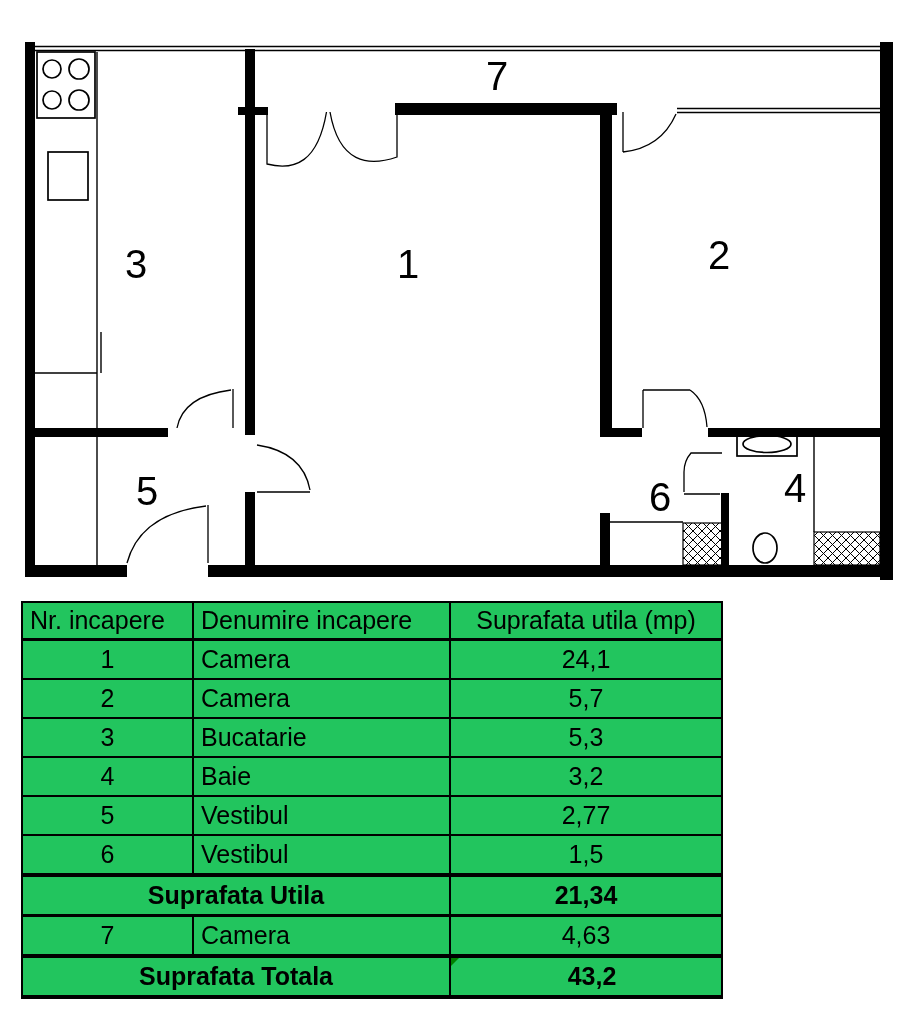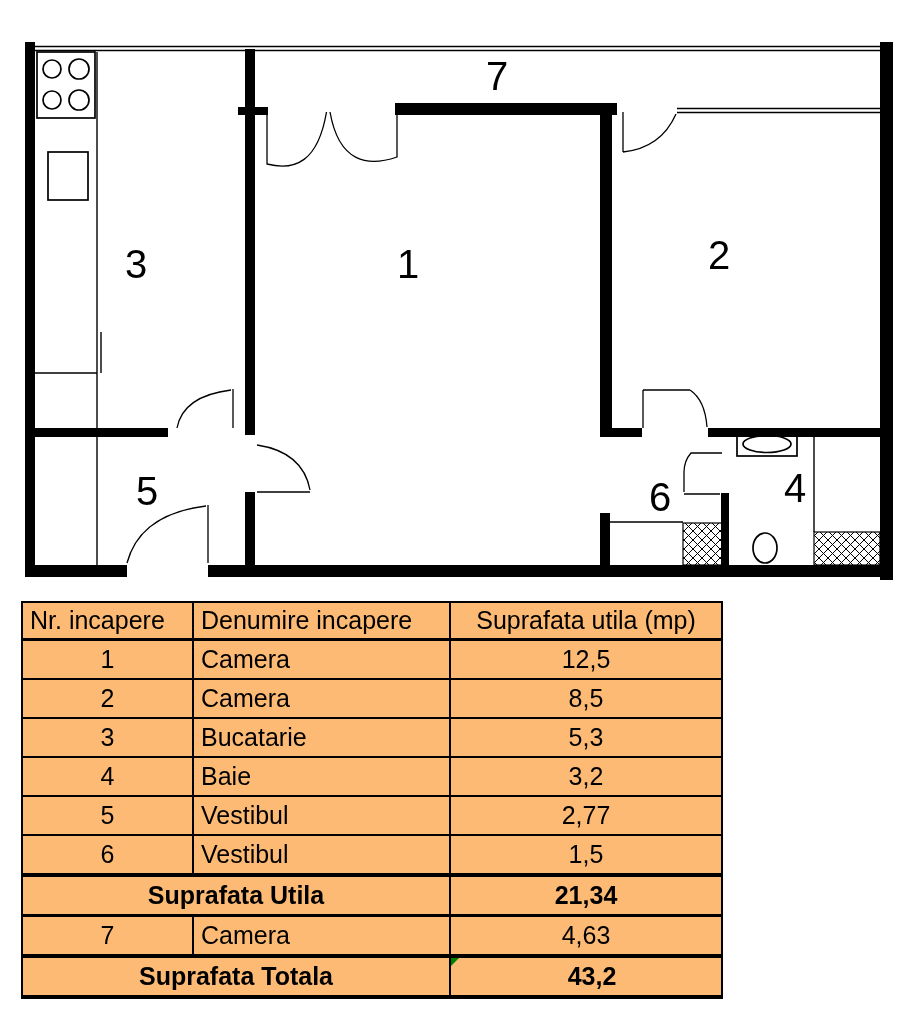--- a/index.html
+++ b/index.html
@@ -12,21 +12,21 @@
   .plan .thin{stroke:#000;stroke-width:1.4;fill:none;}
   .plan .door{stroke:#000;stroke-width:1.3;fill:none;}
   .plan .fixture{stroke:#000;stroke-width:1.7;fill:none;}
   .plan .hatchrect{stroke:#000;stroke-width:1.2;}
   .plan text{
     font-family:"Liberation Sans",sans-serif;font-size:40px;fill:#000;
     text-anchor:middle;dominant-baseline:central;
   }
   table.area-table{
     position:absolute;left:21px;top:601px;
-    border-collapse:collapse;table-layout:fixed;background:#fdba74;
+    border-collapse:collapse;table-layout:fixed;background:#22c55e;
     border:2px solid #000;
   }
   .area-table th,.area-table td{
     border:2px solid #000;font-size:25px;font-weight:400;
     padding:0;height:37px;white-space:nowrap;overflow:hidden;
     vertical-align:middle;
   }
   .area-table tr.hdr th{border-bottom:3px solid #000;height:35px;}
   .area-table tr.sub td{border-top:4px solid #000;border-bottom:3px solid #000;font-weight:bold;}
   .area-table tr.tot td{border-top:4px solid #000;border-bottom:4px solid #000;font-weight:bold;text-align:center;}
@@ -110,26 +110,26 @@
   </colgroup>
   <tbody>
     <tr class="hdr">
       <th class="l">Nr. incapere</th>
       <th class="l">Denumire incapere</th>
       <th class="c">Suprafata utila (mp)</th>
     </tr>
     <tr>
       <td class="c">1</td>
       <td class="l">Camera</td>
-      <td class="c">12,5</td>
+      <td class="c">24,1</td>
     </tr>
     <tr>
       <td class="c">2</td>
       <td class="l">Camera</td>
-      <td class="c">8,5</td>
+      <td class="c">5,7</td>
     </tr>
     <tr>
       <td class="c">3</td>
       <td class="l">Bucatarie</td>
       <td class="c">5,3</td>
     </tr>
     <tr>
       <td class="c">4</td>
       <td class="l">Baie</td>
       <td class="c">3,2</td>

